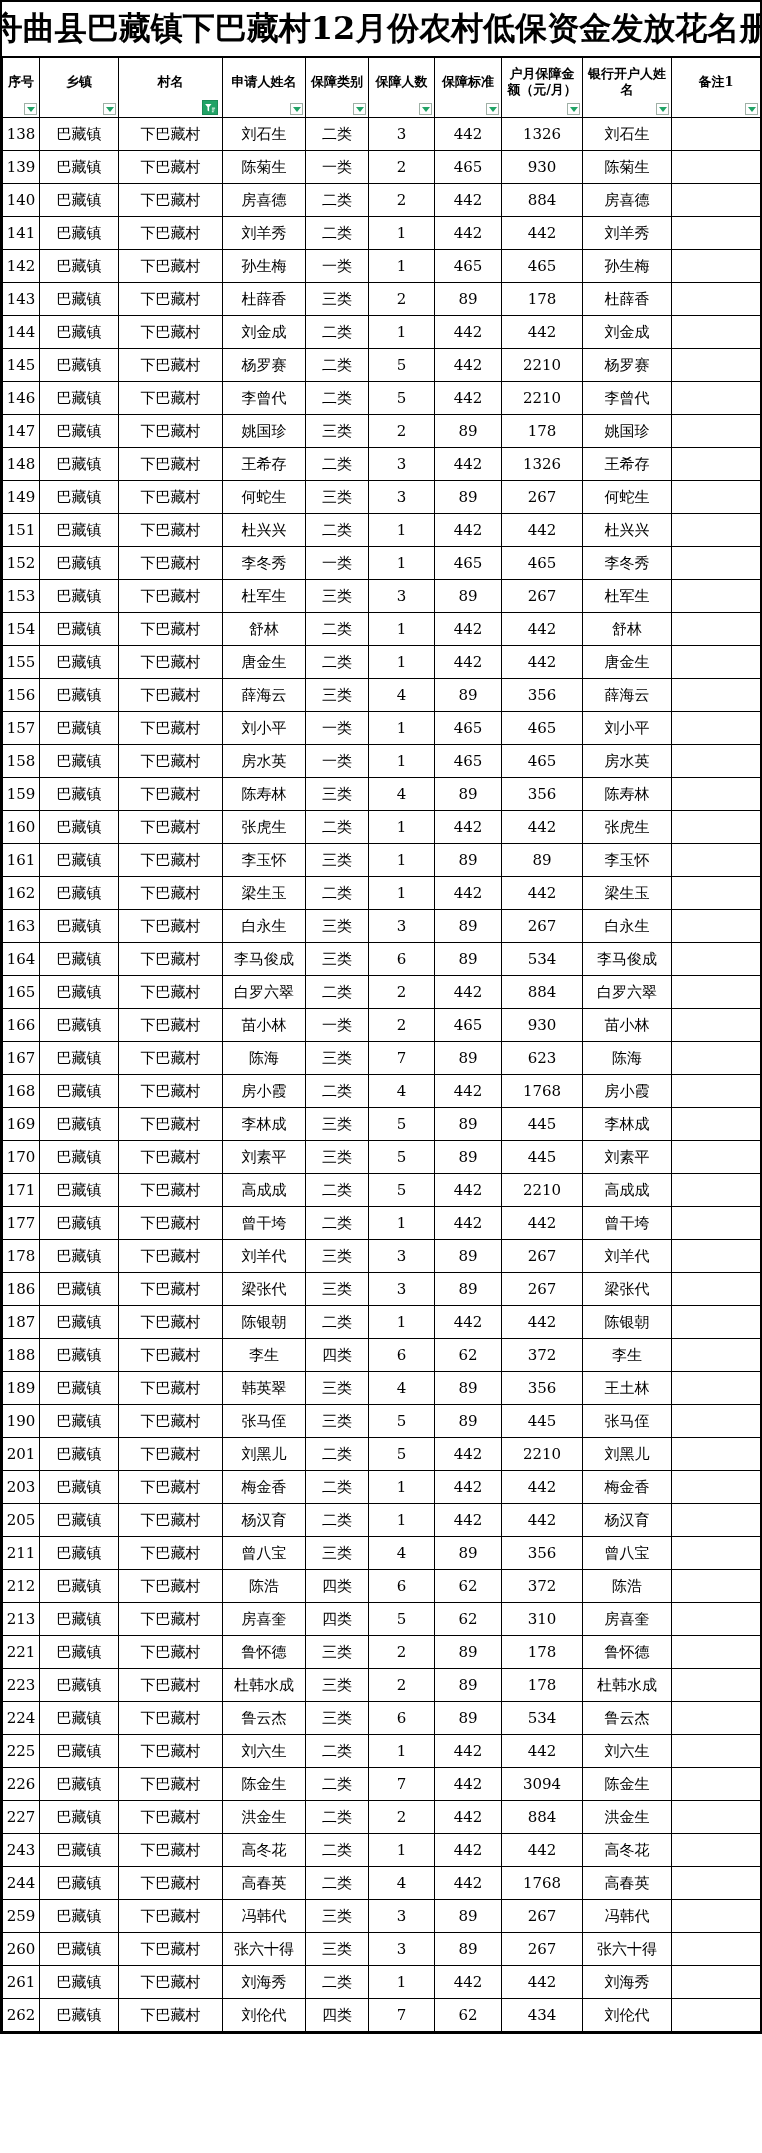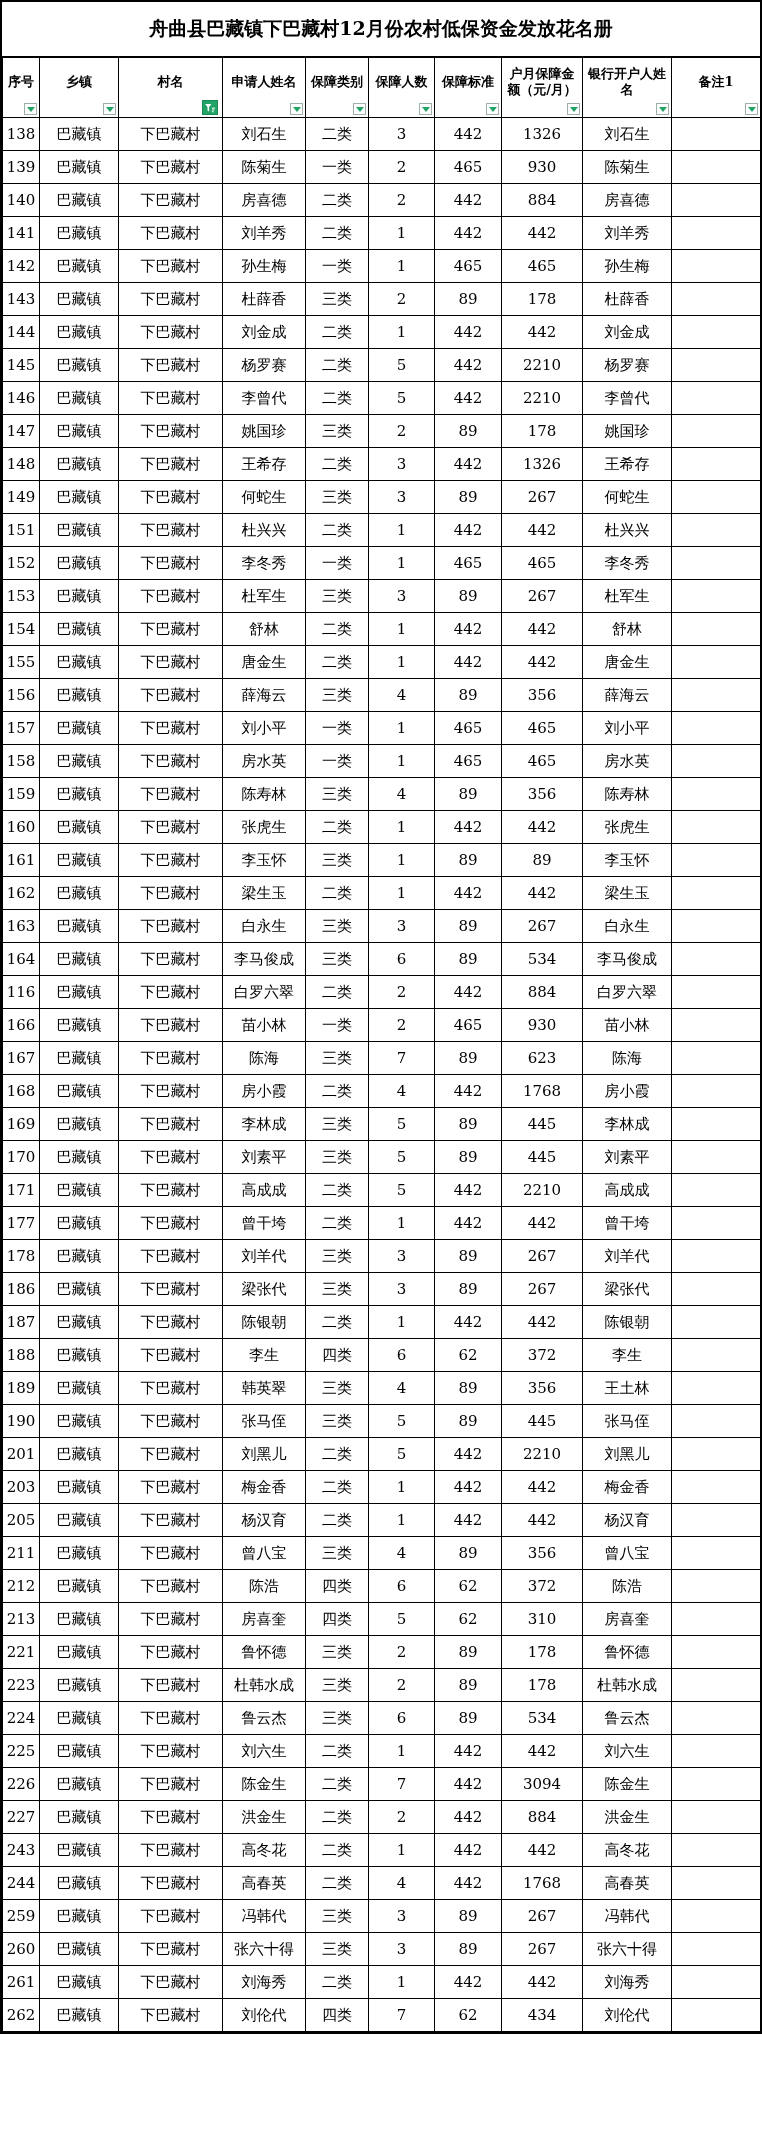--- a/index.html
+++ b/index.html
@@ -11,21 +11,21 @@
   .sheet {
     width: 758px;
     border: 2px solid #000;
     box-sizing: content-box;
   }
   .title {
     height: 54px;
     display: flex;
     align-items: center;
     justify-content: center;
-    font-size: 19px;
+    font-size: 32px;
     font-weight: bold;
     white-space: nowrap;
     letter-spacing: 0px;
     border-bottom: 1px solid #000;
     overflow: hidden;
   }
   table {
     border-collapse: collapse;
     table-layout: fixed;
     width: 758px;
@@ -452,21 +452,21 @@
           <td>下巴藏村</td>
           <td>李马俊成</td>
           <td>三类</td>
           <td>6</td>
           <td>89</td>
           <td>534</td>
           <td>李马俊成</td>
           <td></td>
         </tr>
         <tr>
-          <td>116</td>
+          <td>165</td>
           <td>巴藏镇</td>
           <td>下巴藏村</td>
           <td>白罗六翠</td>
           <td>二类</td>
           <td>2</td>
           <td>442</td>
           <td>884</td>
           <td>白罗六翠</td>
           <td></td>
         </tr>

